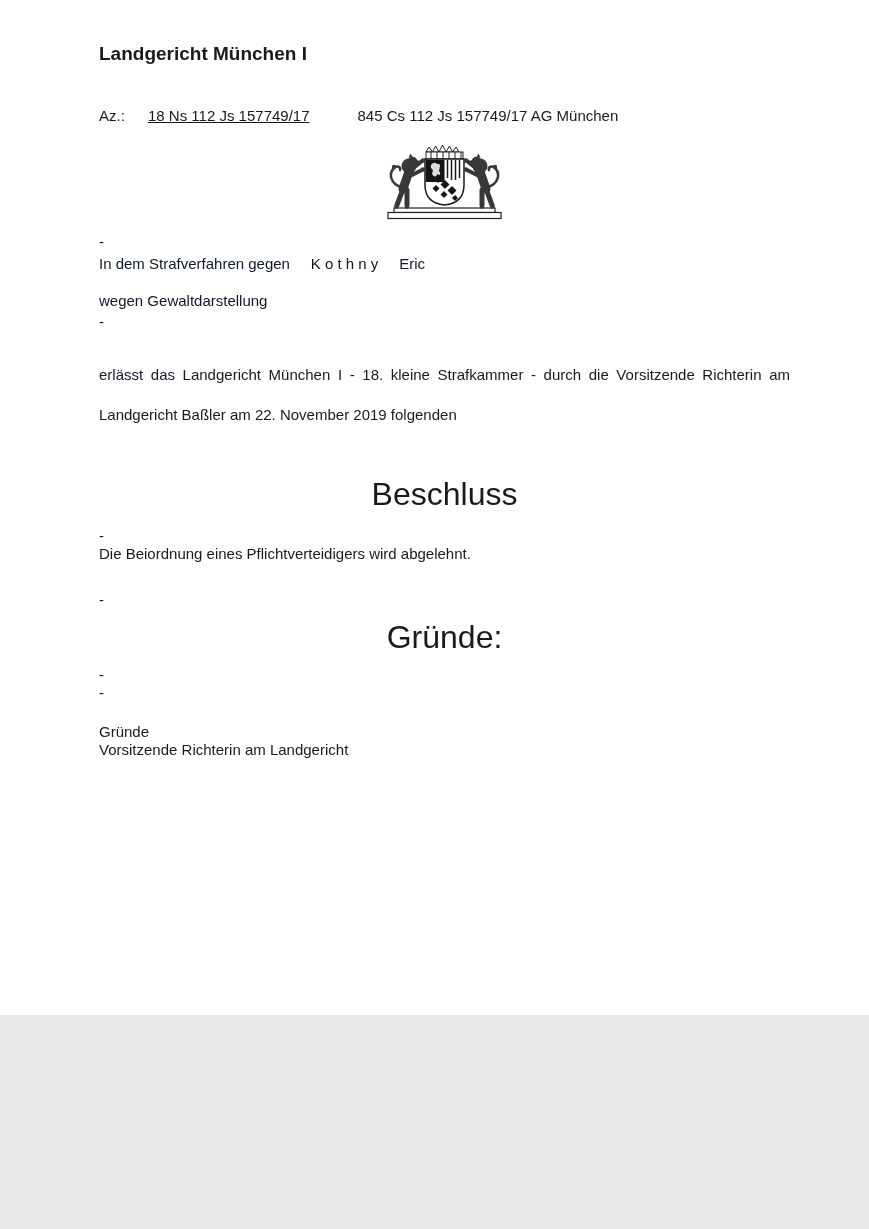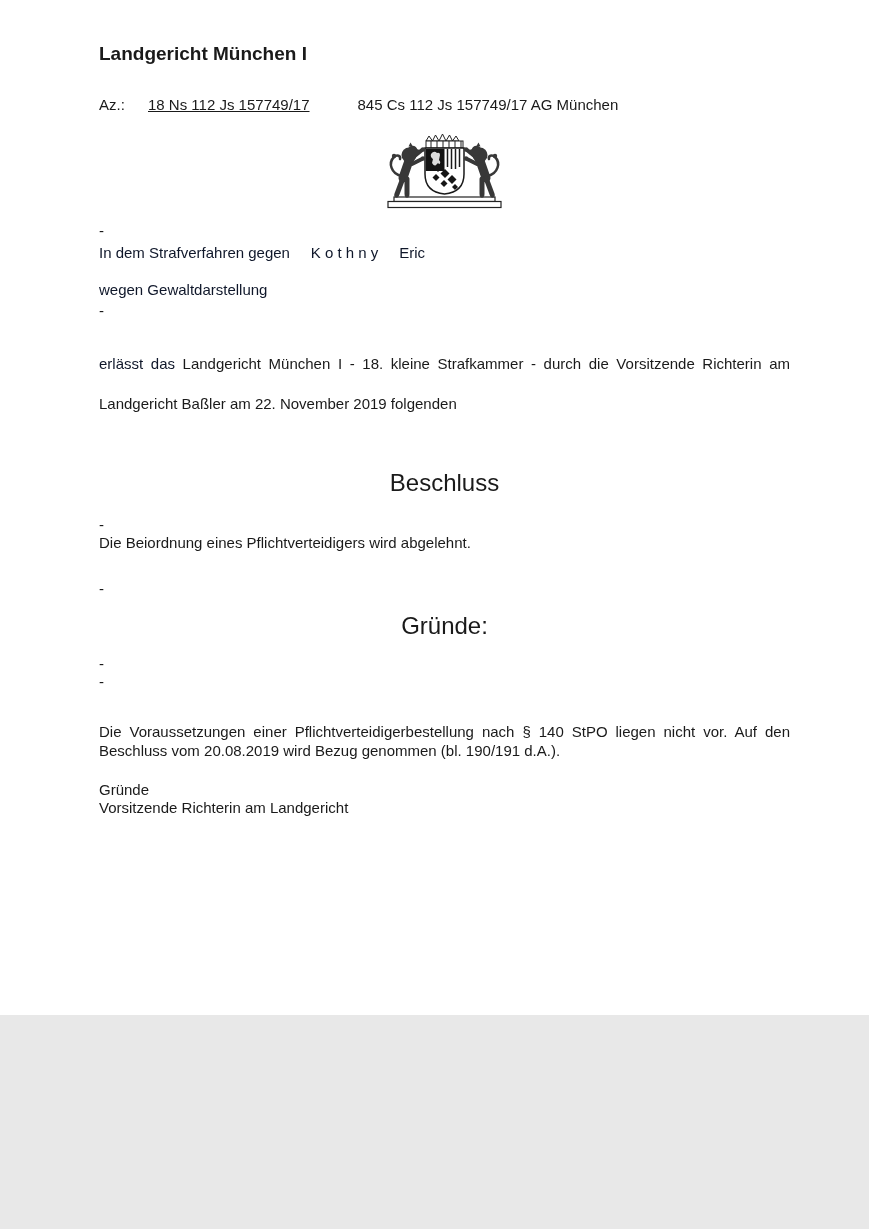--- a/index.html
+++ b/index.html
@@ -18,21 +18,21 @@
     overflow: hidden;
   }
   .doc-title {
     font-size: 19px;
     font-weight: bold;
     line-height: 22px;
     margin: 0;
   }
   .az-row {
     display: flex;
-    margin-top: 31px;
+    margin-top: 42px;
     line-height: 18px;
   }
   .az-label { width: 49px; flex: 0 0 49px; }
   .az-values { display: flex; flex-direction: row; gap: 48px; }
   .az-underlined { text-decoration: underline; }
   .coa-wrap {
     margin-top: 18px;
     height: 78px;
     text-align: center;
   }
@@ -46,21 +46,21 @@
   .pre { white-space: pre-wrap; }
   .mt-proceed { margin-top: 4px; }
   .mt-charge  { margin-top: 19px; }
   .mt-dash2   { margin-top: 3px; }
   .issuance {
     margin-top: 24px;
     line-height: 40px;
     text-align: justify;
   }
   .center-heading {
-    font-size: 24px;
+    font-size: 32px;
     font-weight: normal;
     line-height: 30px;
     text-align: center;
     margin: 0;
   }
   .mt-beschluss { margin-top: 44px; }
   .mt-dash3 { margin-top: 18px; }
   .mt-dash4 { margin-top: 28px; }
   .mt-gruende { margin-top: 13px; }
   .mt-dash5 { margin-top: 14px; }
@@ -178,20 +178,19 @@
 
   <p>Die Beiordnung eines Pflichtverteidigers wird abgelehnt.</p>
 
   <div class="dash-line mt-dash4">-</div>
 
   <h2 class="center-heading mt-gruende">Gründe:</h2>
 
   <div class="dash-line mt-dash5">-</div>
   <div class="dash-line">-</div>
 
-  <p class="reasons">Die Voraussetzungen einer Pflichtverteidigerbestellung nach § 140 StPO liegen nicht vor. Auf den Beschluss vom 20.08.2019 wird Bezug genommen (bl. 190/191 d.A.).</p>
 
   <div class="signature">
     <p>Gründe</p>
     <p>Vorsitzende Richterin am Landgericht</p>
   </div>
 
 </div>
 
 </body></html>

